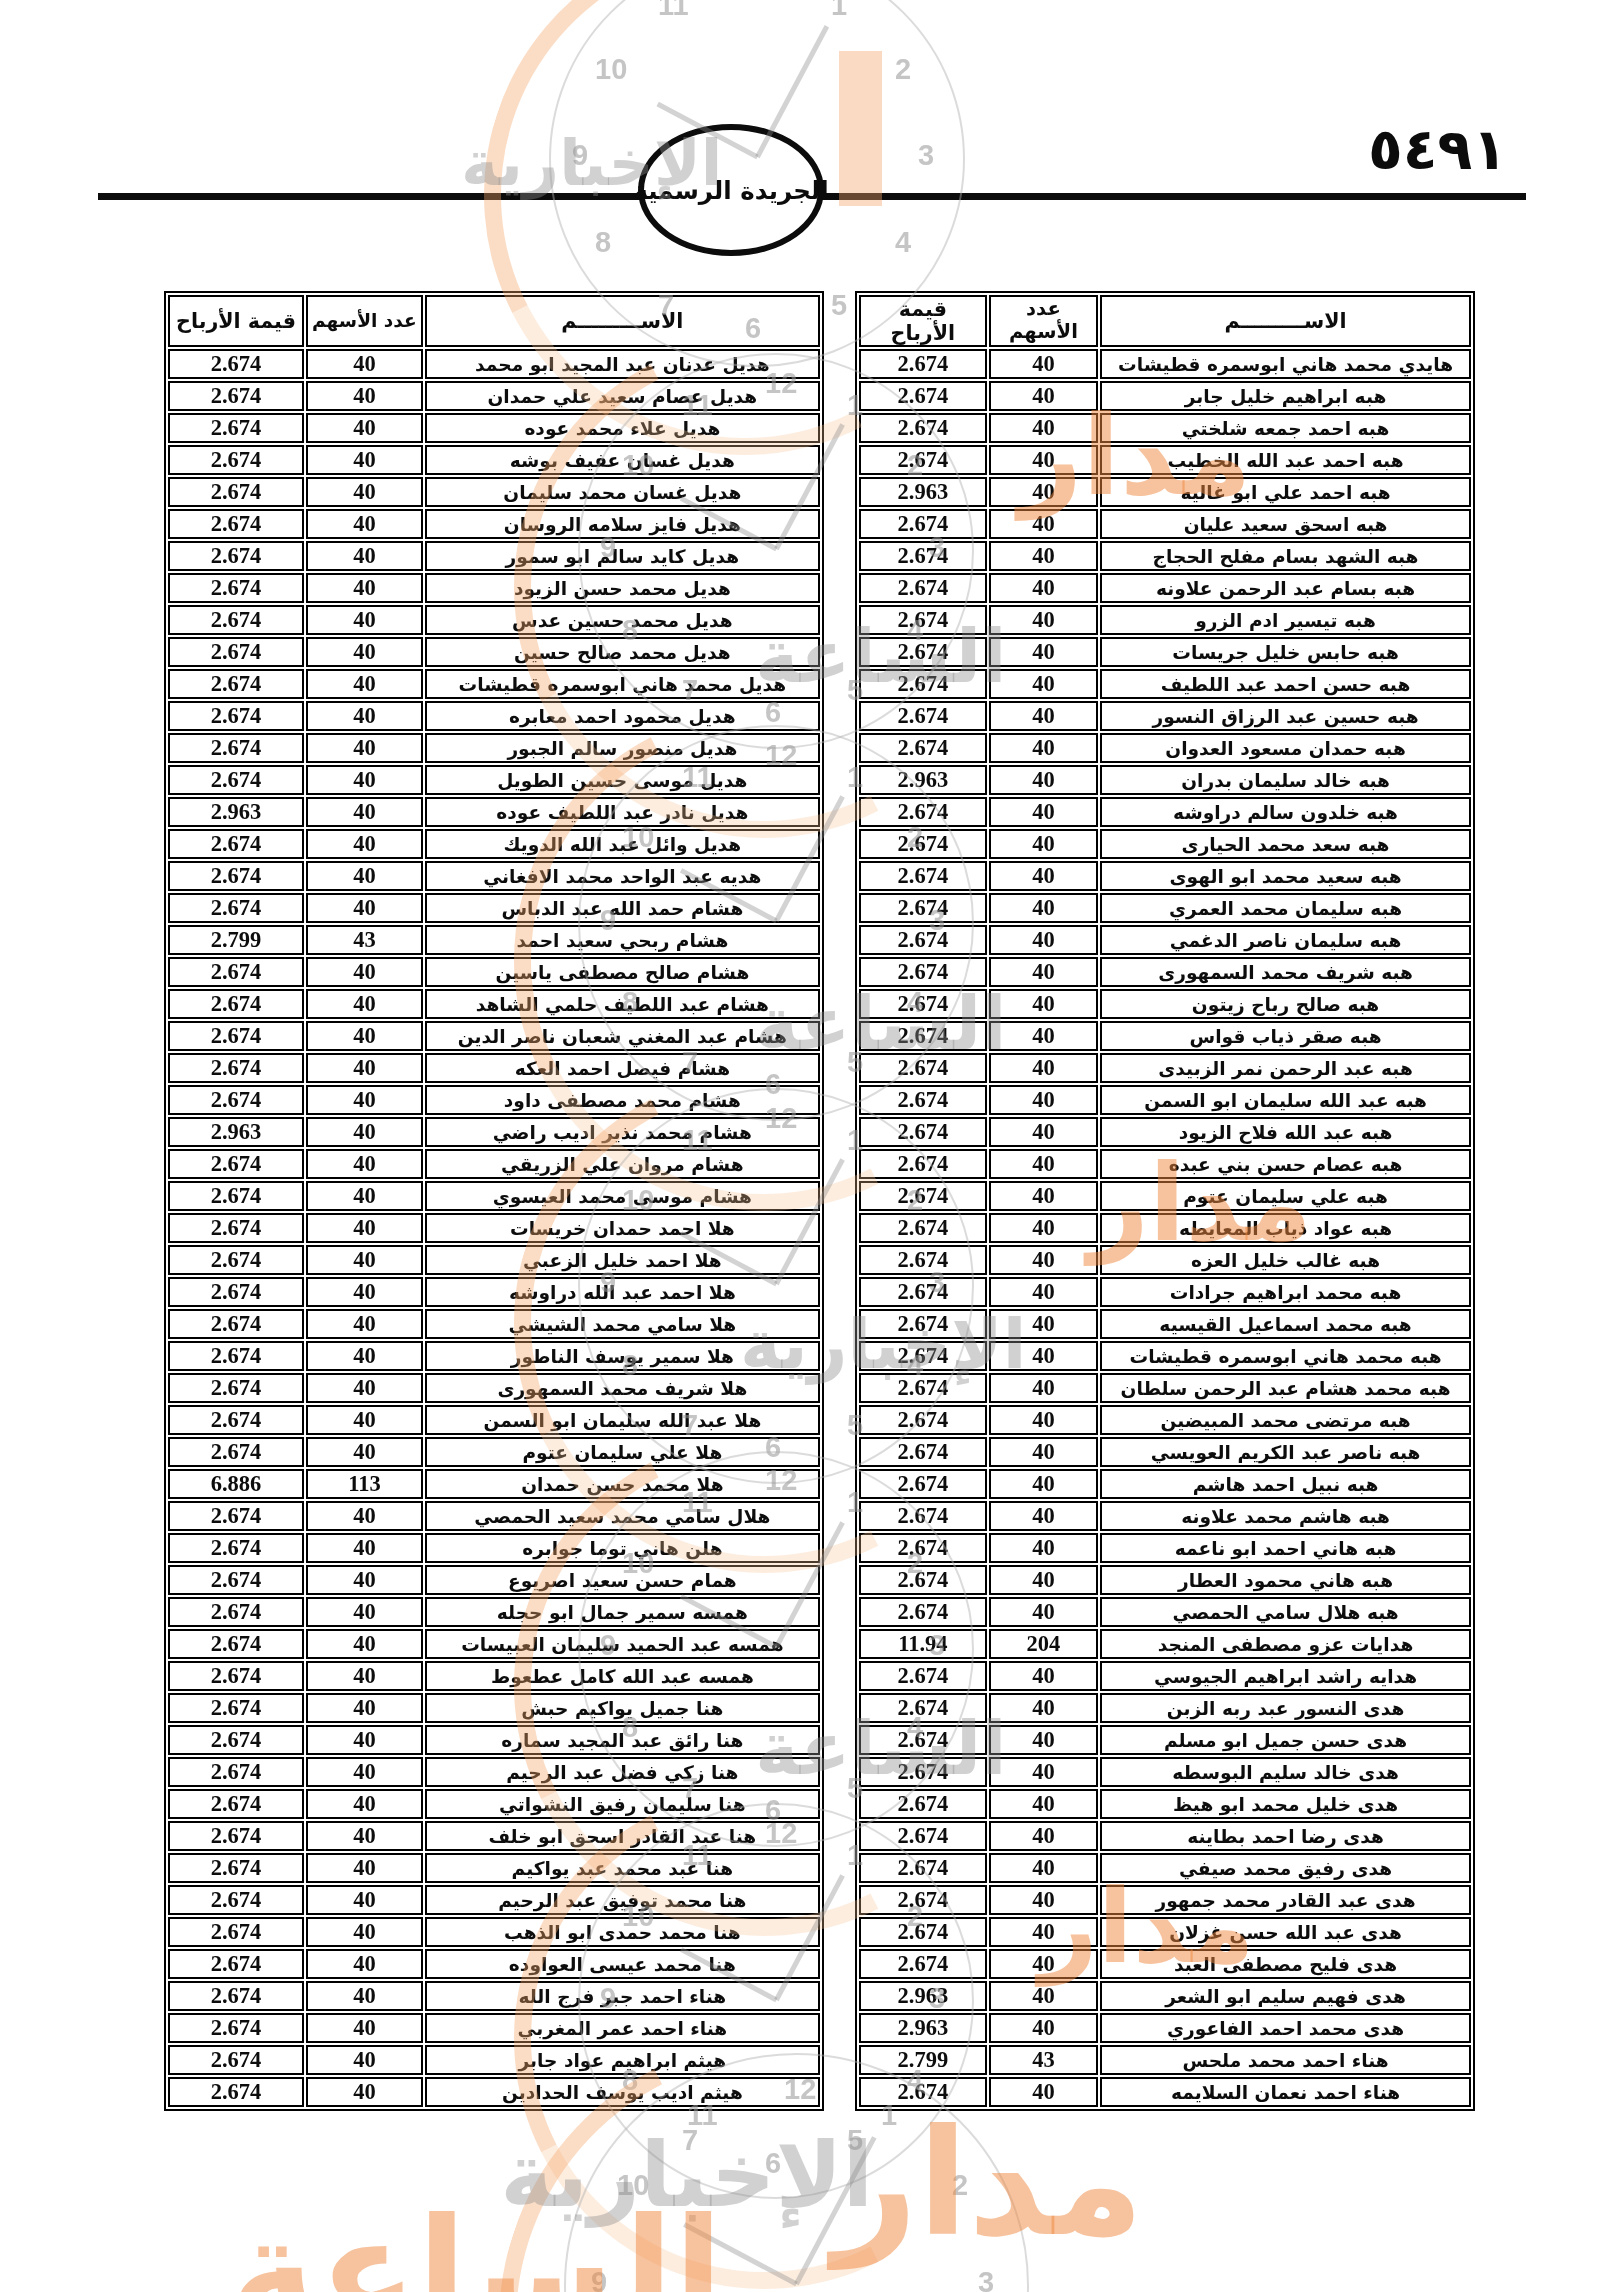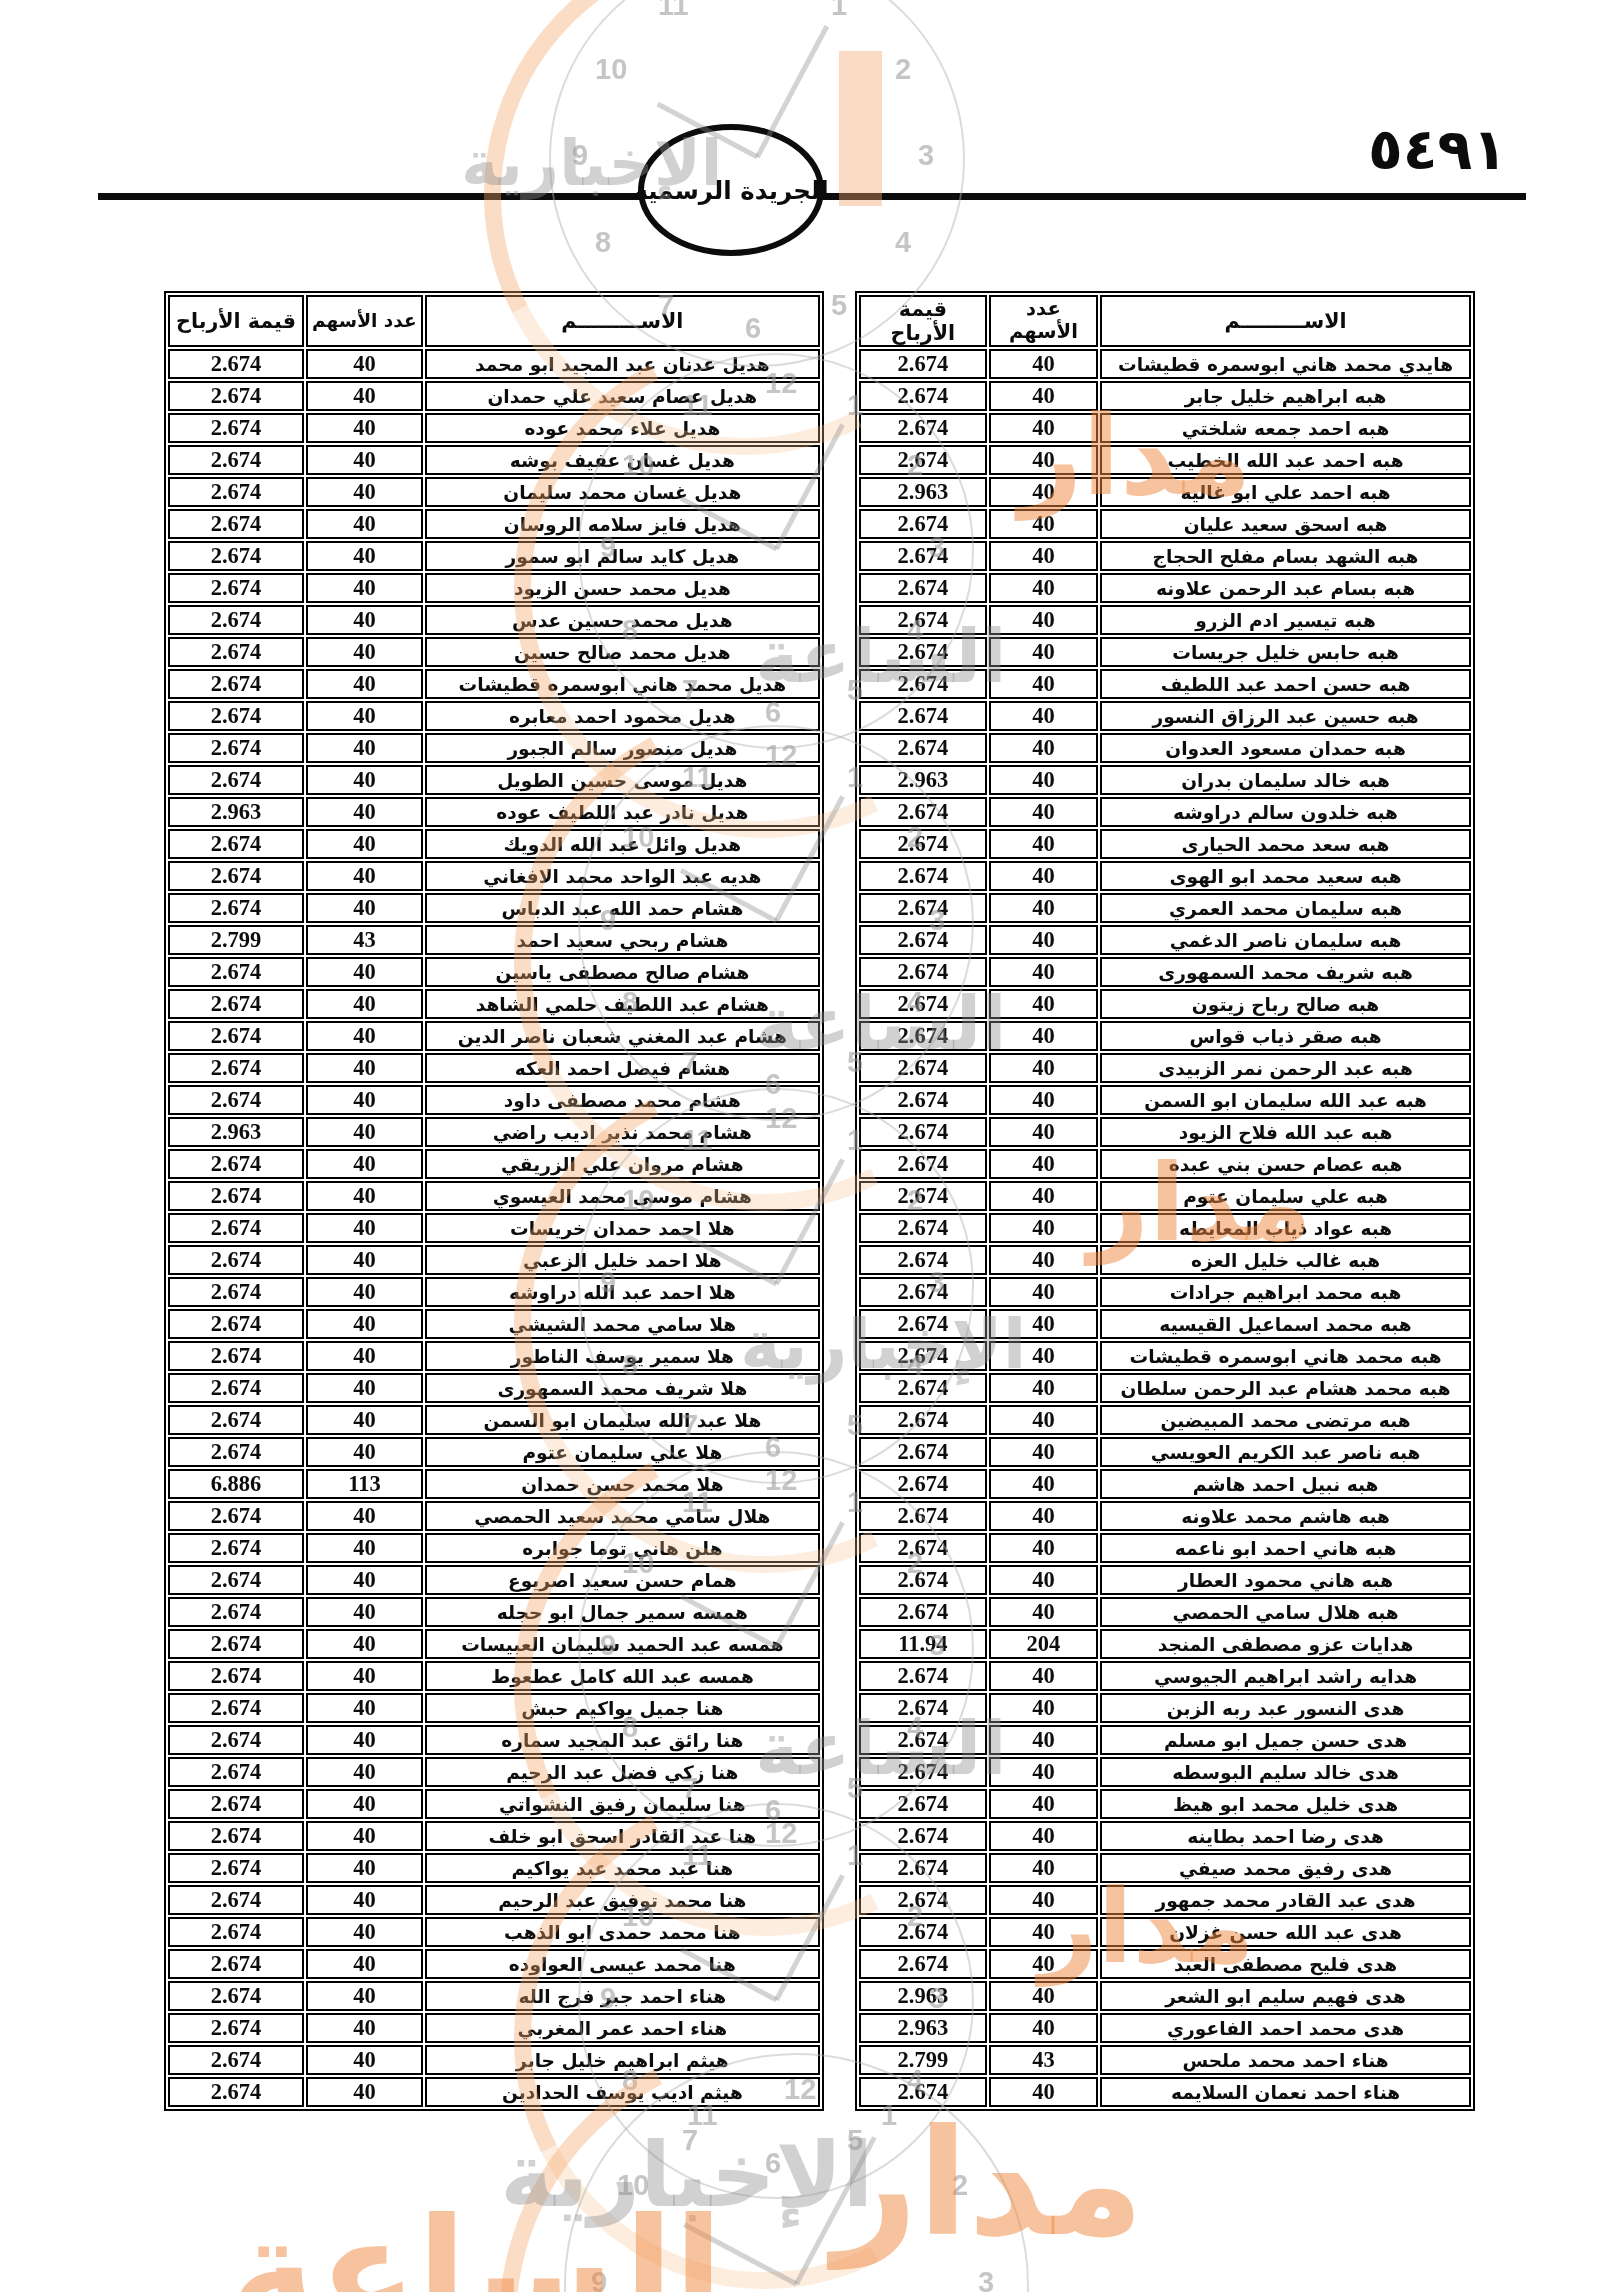--- a/index.html
+++ b/index.html
@@ -766,21 +766,21 @@
           <td class="name">هناء احمد جبر فرج الله</td>
           <td class="num shares">40</td>
           <td class="num profit">2.674</td>
         </tr>
         <tr>
           <td class="name">هناء احمد عمر المغربي</td>
           <td class="num shares">40</td>
           <td class="num profit">2.674</td>
         </tr>
         <tr>
-          <td class="name">هيثم ابراهيم خليل جابر</td>
+          <td class="name">هيثم ابراهيم عواد جابر</td>
           <td class="num shares">40</td>
           <td class="num profit">2.674</td>
         </tr>
         <tr>
           <td class="name">هيثم اديب يوسف الحدادين</td>
           <td class="num shares">40</td>
           <td class="num profit">2.674</td>
         </tr>
       </tbody>
   </table>

